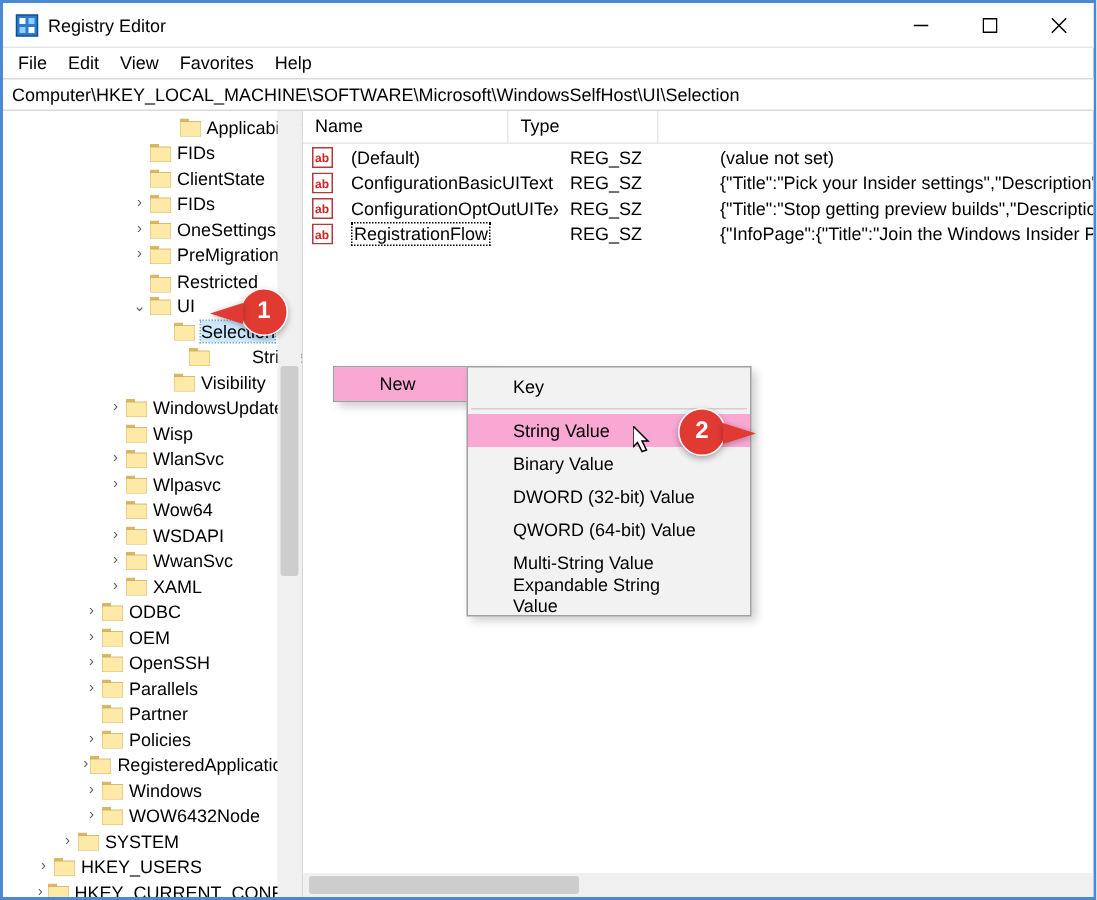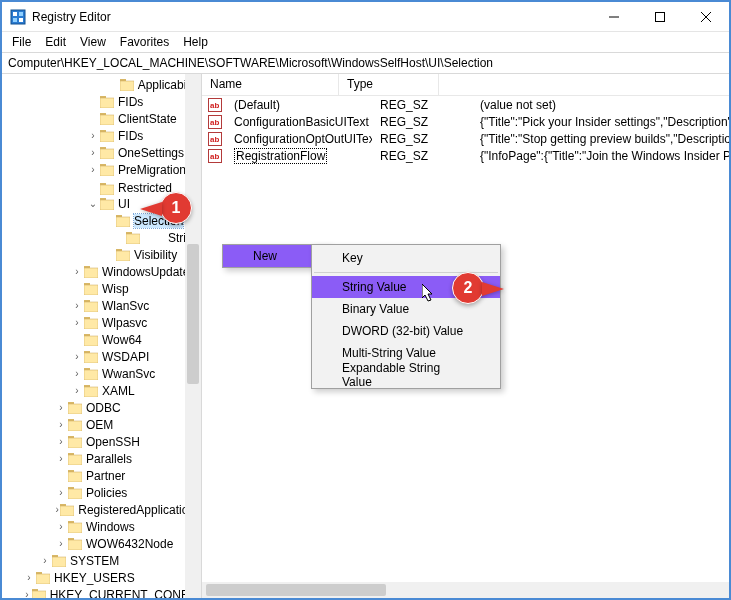--- a/index.html
+++ b/index.html
@@ -43,21 +43,21 @@
   
   .folder-closed svg rect.tab { fill: #d8b767; }
   .folder-closed svg rect.body { fill: #ffe9a6; stroke:#caa85a; }
   
   .ab-icon svg rect { fill: #fff; stroke:#b33a3a; }
   .ab-icon svg text { fill: #d02020; font: bold 8px sans-serif; }
   
   .context-menu { position: absolute; background: #f2f2f2; border: 1px solid #a0a0a0; box-shadow: 3px 3px 6px rgba(0,0,0,0.2); z-index: 100; }
   .cm-parent { left: 220px; top: 170px; width: 108px; }
   .cm-item { height: 22px; display: flex; align-items: center; padding: 0 28px 0 30px; position: relative; font-size: 12px; }
-  .cm-item.hover { background: #8b5cf6; }
+  .cm-item.hover { background: #f9a8d4; }
   .cm-item .arrow { position: absolute; right: 8px; font-size: 10px; }
   .cm-child { left: 309px; top: 170px; width: 190px; padding: 2px 0; }
   .cm-sep { height: 1px; background: #d0d0d0; margin: 3px 2px; }
   
   .callout { position: absolute; z-index: 200; }
   .callout-bubble { width: 32px; height: 32px; background: #e13a32; border: 1.5px solid #fff; border-radius: 50%; color: #fff; font-weight: bold; font-size: 16px; display:flex; align-items:center; justify-content:center; box-shadow: 0 2px 4px rgba(0,0,0,0.3); }
   .callout-tail-l { position: absolute; right: 30px; top: 10px; width: 0; height: 0; border-top: 7px solid transparent; border-bottom: 7px solid transparent; border-right: 22px solid #e13a32; filter: drop-shadow(0 1px 2px rgba(0,0,0,0.3));}
   .callout-tail-r { position: absolute; left: 30px; top: 10px; width: 0; height: 0; border-top: 7px solid transparent; border-bottom: 7px solid transparent; border-left: 22px solid #e13a32; filter: drop-shadow(0 1px 2px rgba(0,0,0,0.3));}
   .cursor-arrow { position: absolute; z-index: 300; }
 </style>
@@ -422,20 +422,21 @@
       </div>
     </div>
 
     <div class="context-menu cm-child" id="submenu">
 
     <div class="cm-item">Key</div>
         <div class="cm-sep"></div>
         <div class="cm-item hover">String Value</div>
         <div class="cm-item">Binary Value</div>
         <div class="cm-item">DWORD (32-bit) Value</div>
+        <div class="cm-item">QWORD (64-bit) Value</div>
         <div class="cm-item">Multi-String Value</div>
         <div class="cm-item">Expandable String Value</div>
       </div>
 
     <div class="callout" style="left:158px; top:118px;">
       <div class="callout-tail-l"></div>
       <div class="callout-bubble">1</div>
     </div>
     <div class="callout" style="left:450px; top:198px;">
       <div class="callout-tail-r"></div>

